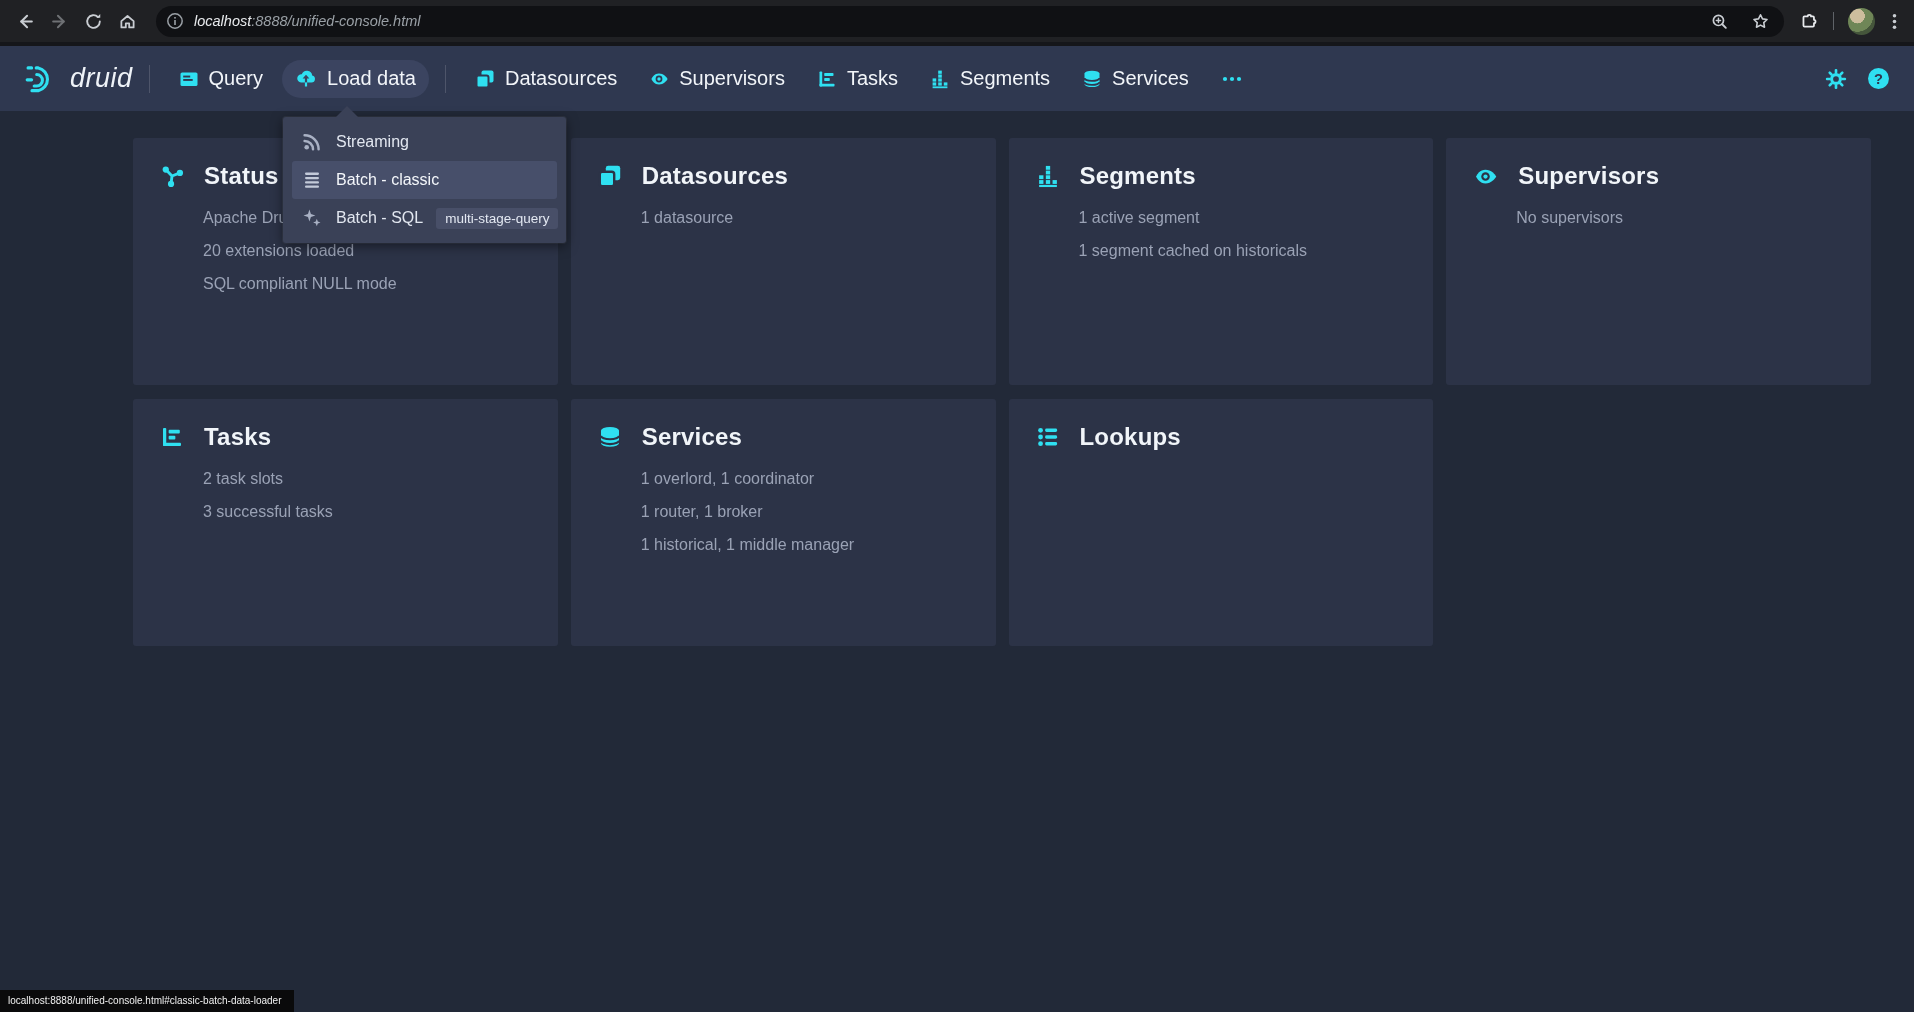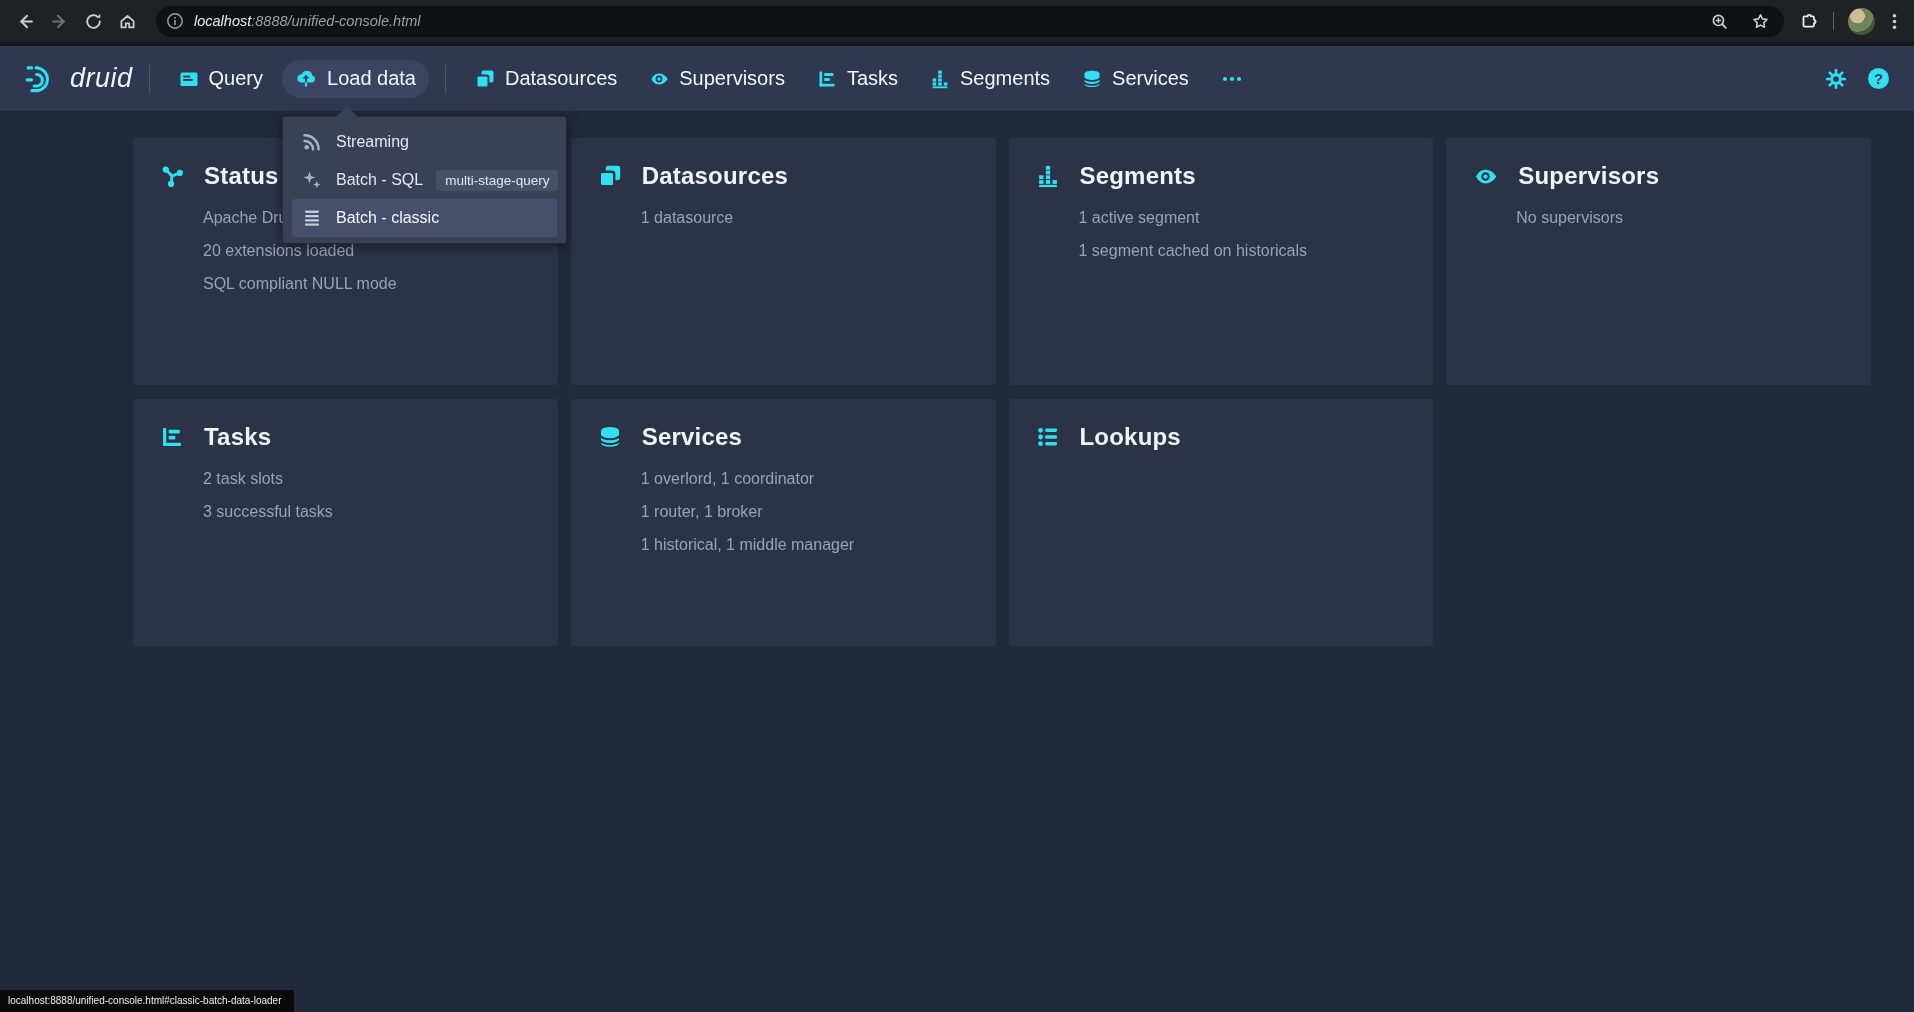--- a/index.html
+++ b/index.html
@@ -425,40 +425,40 @@
   <div class="menu-item">
     <span class="icon">
       <svg width="20" height="20" viewBox="0 0 20 20">
           <circle cx="4.7" cy="15.3" r="2.3" fill="#a9b1c4"></circle>
           <path d="M2.6 8.9a8.4 8.4 0 0 1 8.4 8.4" stroke="#a9b1c4" stroke-width="2.5" fill="none" stroke-linecap="round"></path>
           <path d="M2.6 3.2a14 14 0 0 1 14 14" stroke="#a9b1c4" stroke-width="2.5" fill="none" stroke-linecap="round"></path>
         </svg>
     </span>
     <span class="menu-label">Streaming</span>
   </div>
-  <div class="menu-item">
-    <span class="icon">
-      <svg width="20" height="20" viewBox="0 0 20 20">
-          <g fill="#a9b1c4">
-            <path d="M7.4 1.5 8.9 6l4.5 1.4L8.9 8.9 7.4 13.4 6 8.9 1.5 7.4 6 6z"></path>
-            <path d="M14.8 10.8l1 2.7 2.7 1-2.7 1-1 2.7-1-2.7-2.7-1 2.7-1z"></path>
-          </g>
-        </svg>
-    </span>
-    <span class="menu-label">Batch - SQL</span>
-    <span class="menu-tag">multi-stage-query</span>
-  </div>
   <div class="menu-item highlighted">
     <span class="icon">
       <svg width="20" height="20" viewBox="0 0 20 20">
           <g fill="#c3cad9">
             <rect x="3" y="2.6" width="14" height="2.3" rx="1.1"></rect>
             <rect x="3" y="6.9" width="14" height="2.3" rx="1.1"></rect>
             <rect x="3" y="11.2" width="14" height="2.3" rx="1.1"></rect>
             <rect x="3" y="15.5" width="14" height="2.3" rx="1.1"></rect>
           </g>
         </svg>
     </span>
     <span class="menu-label">Batch - classic</span>
   </div>
+  <div class="menu-item">
+    <span class="icon">
+      <svg width="20" height="20" viewBox="0 0 20 20">
+          <g fill="#a9b1c4">
+            <path d="M7.4 1.5 8.9 6l4.5 1.4L8.9 8.9 7.4 13.4 6 8.9 1.5 7.4 6 6z"></path>
+            <path d="M14.8 10.8l1 2.7 2.7 1-2.7 1-1 2.7-1-2.7-2.7-1 2.7-1z"></path>
+          </g>
+        </svg>
+    </span>
+    <span class="menu-label">Batch - SQL</span>
+    <span class="menu-tag">multi-stage-query</span>
+  </div>
 </div>
 
 <div class="statusbar">localhost:8888/unified-console.html#classic-batch-data-loader</div>
 
 </body></html>

